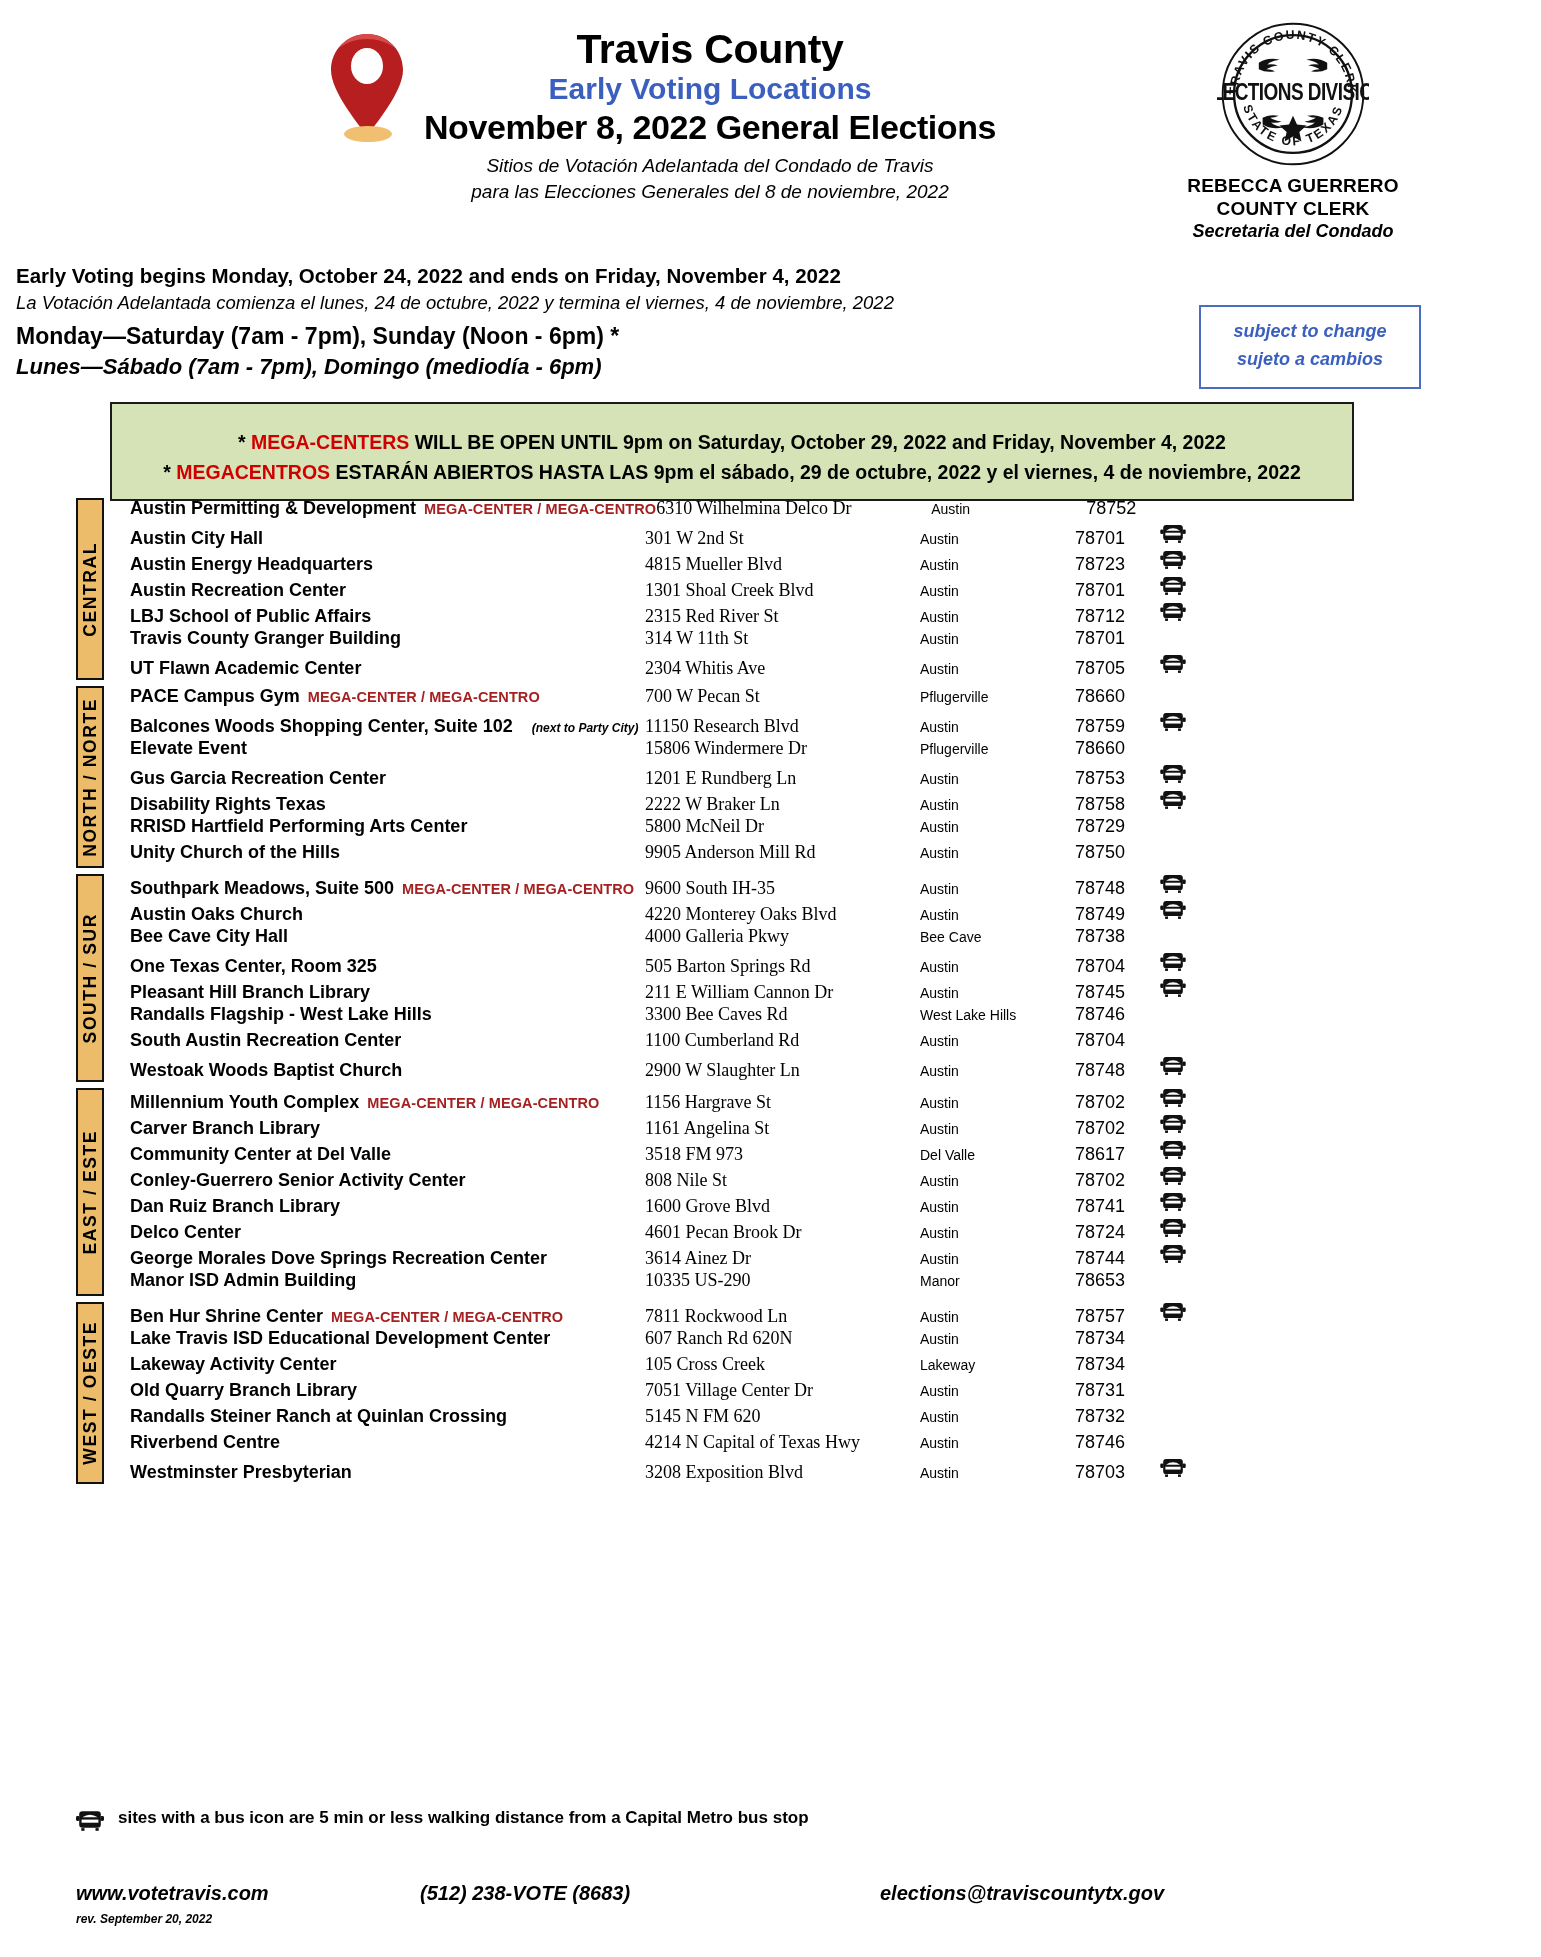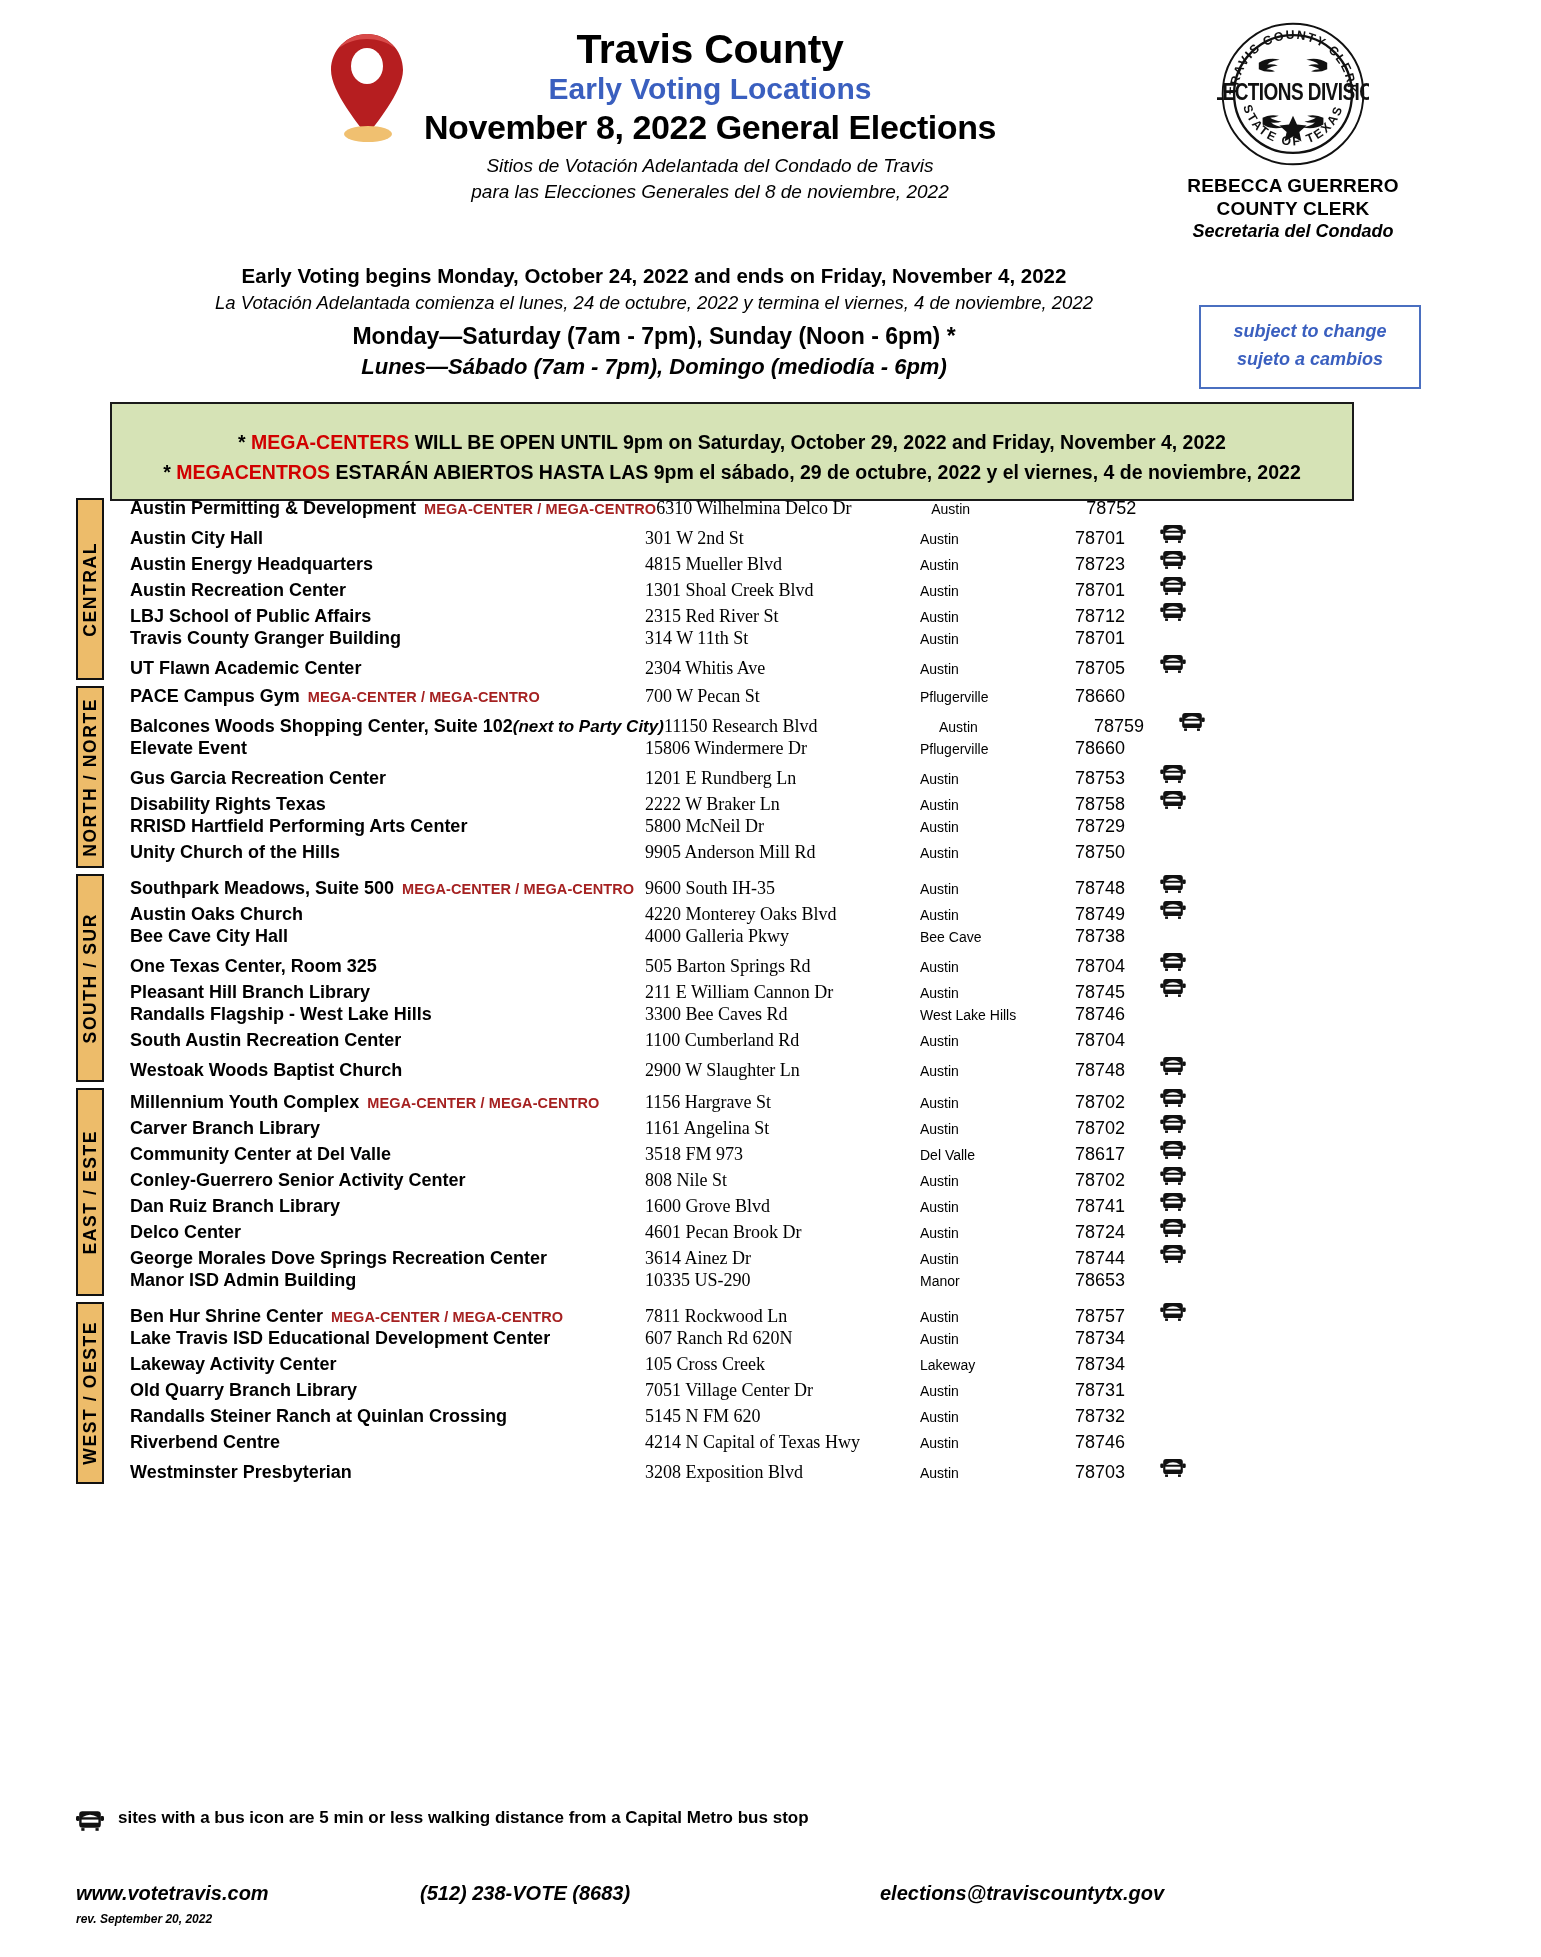--- a/index.html
+++ b/index.html
@@ -65,22 +65,21 @@
   }
   .clerk-role {
     font-size: 19px; font-weight: bold; line-height: 1.22; letter-spacing:0.2px;
   }
   .clerk-es {
     font-size: 18px; font-weight: bold; font-style: italic; line-height: 1.3;
   }
 
   
   .dates {
-    position: absolute; left: 4px; top: 262px; width: 1300px;
-    text-align: center;
+    position: absolute; left: 16px; top: 262px; width: 1300px;
   }
   .d-en1 { font-size: 20.5px; font-weight: bold; line-height: 1.35; }
   .d-es1 { font-size: 18.5px; font-style: italic; line-height: 1.4; font-weight:500; }
   .d-en2 { font-size: 23px; font-weight: bold; line-height: 1.4; margin-top: 4px; }
   .d-es2 { font-size: 22px; font-weight: bold; font-style: italic; line-height: 1.35; }
 
   .subject-box {
     position: absolute; right: 120px; top: 305px;
     width: 222px; padding: 11px 6px 13px;
     border: 2.5px solid #4a6fc0;
@@ -130,22 +129,22 @@
   }
   .c-name {
     flex: 0 0 515px;
     font-size: 18px; font-weight: bold; white-space: nowrap;
   }
   .mega {
     color: #a52121; font-size: 14.5px; font-weight: bold;
     margin-left: 8px; letter-spacing: 0.1px;
   }
   .note {
-    font-size: 17px; font-weight: bold; font-style: italic;
-    margin-left: 0;
+    font-size: 12px; font-weight: bold; font-style: italic;
+    margin-left: 19px;
   }
   .c-addr { flex: 0 0 275px; font-size: 18px; font-family: Liberation Serif, serif; }
   .c-city { flex: 0 0 155px; font-size: 14px; }
   .c-zip  { flex: 0 0 85px;  font-size: 18px; }
   .c-bus  { flex: 0 0 40px;  }
   .bus-slot { display:inline-block; width: 26px; height: 20px; }
 
   
   .foot-note {
     position: absolute; left: 76px; top: 1806px; width: 1400px;

